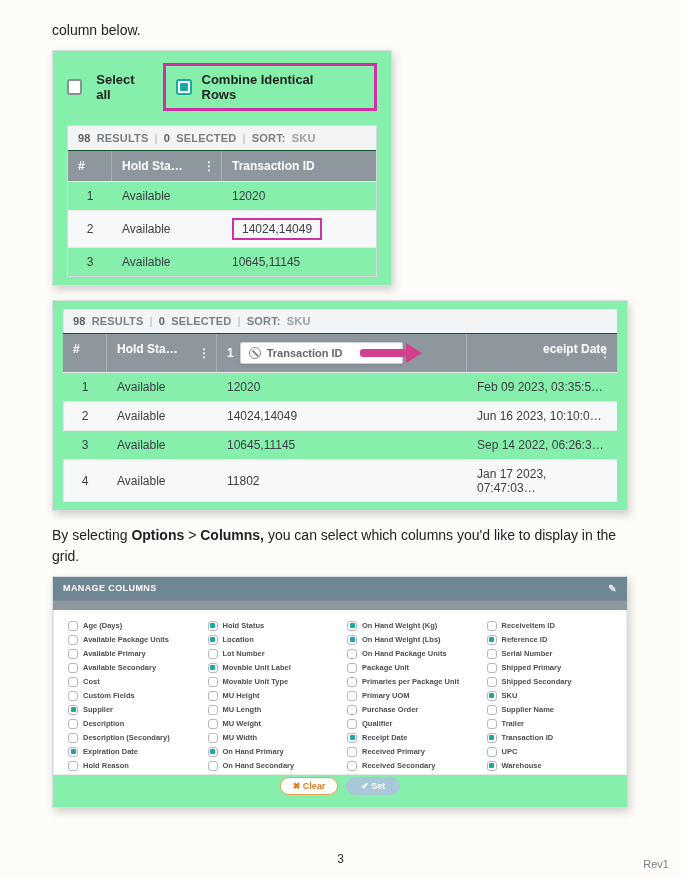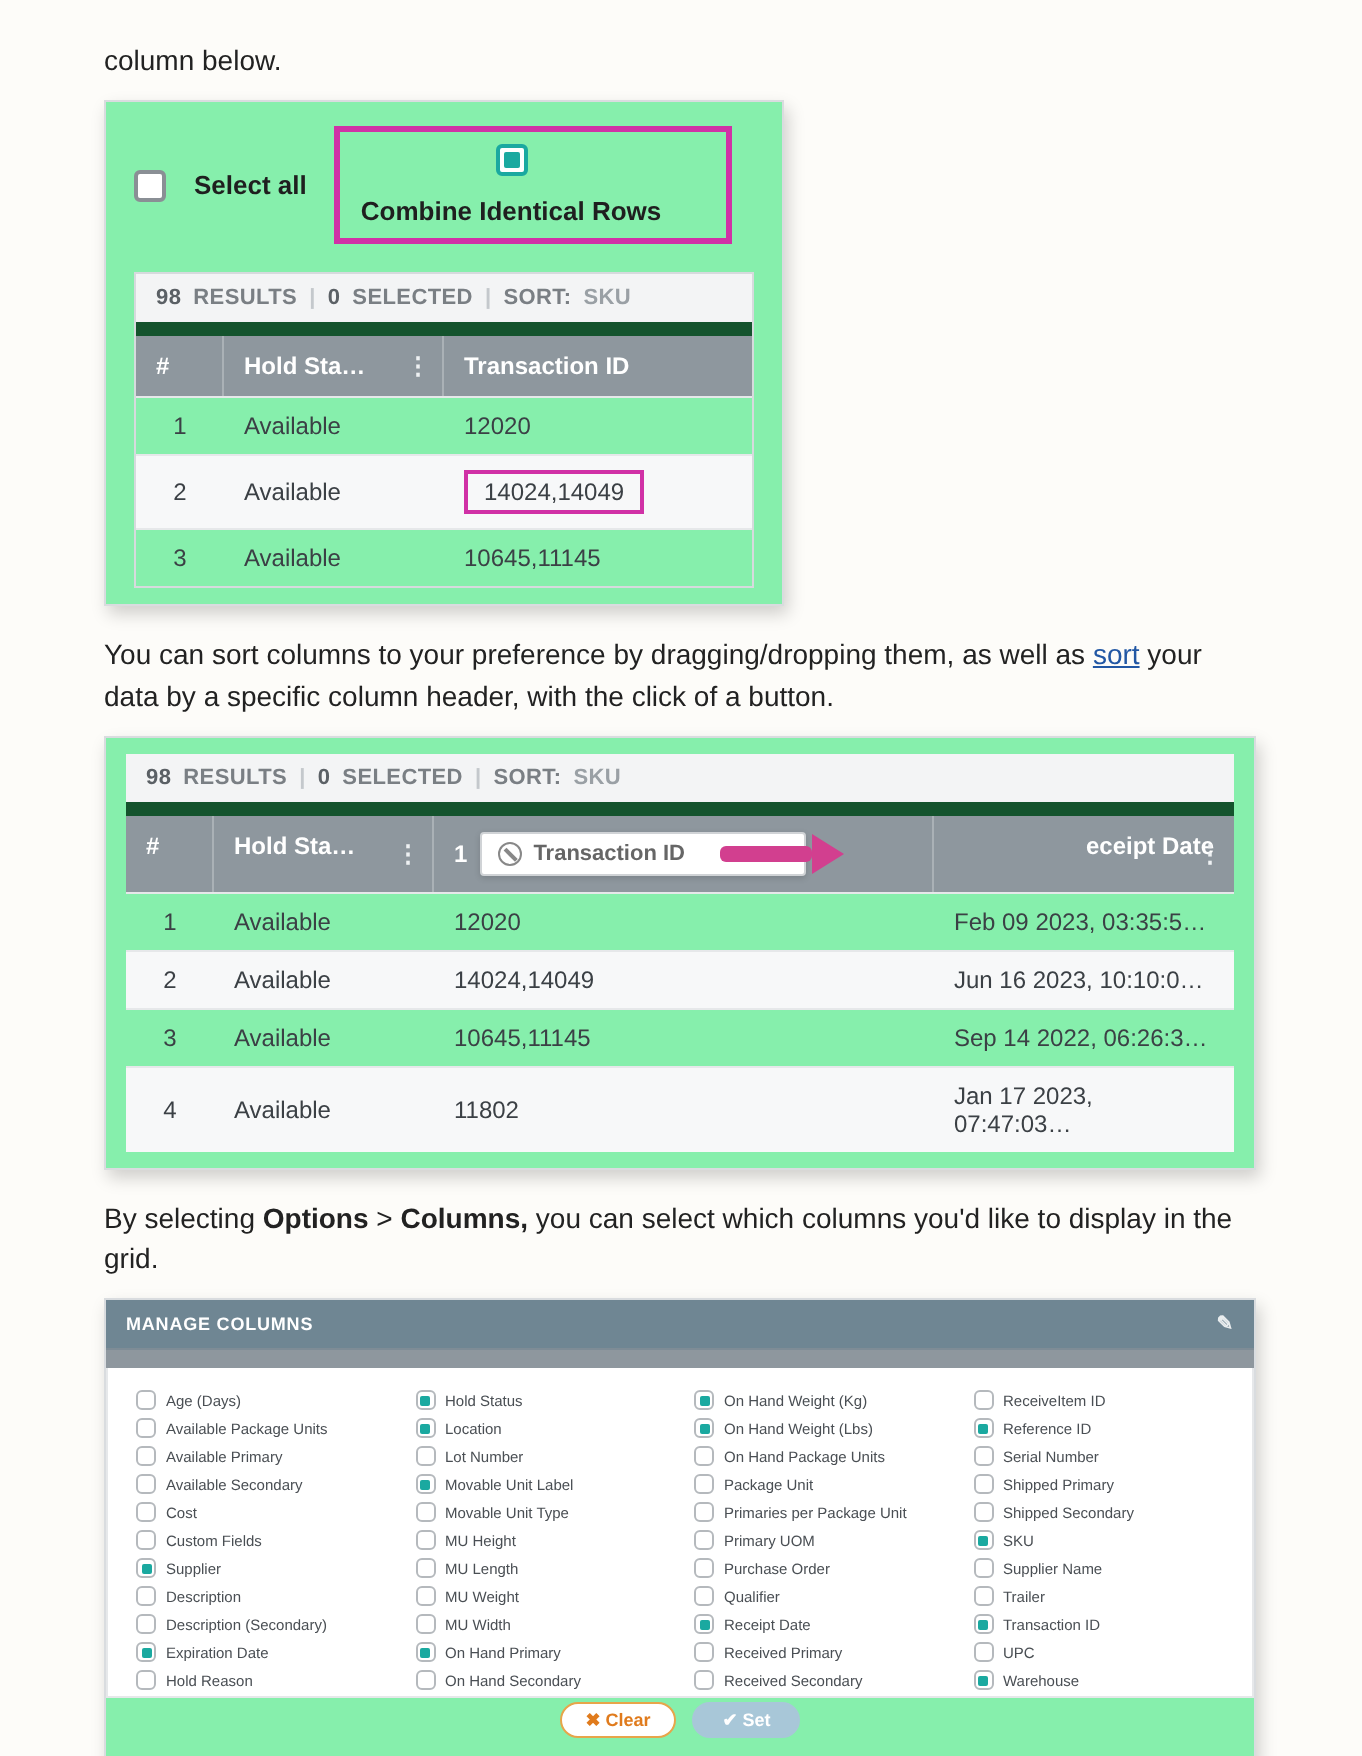--- a/index.html
+++ b/index.html
@@ -42,28 +42,28 @@
   .cb.teal-checked { border-color: #1aa9a0; }
   .cb.teal-checked::after {
     content: ""; width: 8px; height: 8px; background: #1aa9a0; border-radius: 1px;
   }
   .cb.small { width: 10px; height: 10px; border-width: 1px; border-color: #b5b9bd; }
   .cb.small.teal-checked::after { width:5px; height:5px; }
   .select-all-lbl { font-weight: 700; font-size: 13px; color: #1f1f1f; }
   .pinkbox {
     border: 3px solid #d031a6;
     padding: 6px 32px 6px 10px;
-    display: inline-flex; align-items: center; gap: 10px; flex-direction: column;
+    display: inline-flex; align-items: center; gap: 10px;
   }
   .combine-lbl { font-weight: 700; font-size: 13px; color: #1f1f1f; }
   .inner-table-wrap { margin-top: 14px; border: 1px solid #d6dadd; }
   .results-bar {
     background: #f3f4f5; color: #7a7f84; font-size: 11px; font-weight: 600;
     padding: 6px 10px; display: flex; align-items: center; gap: 6px;
-    border-bottom: 7px solid #14532d;
+    border-bottom: 1px solid #14532d;
     letter-spacing: .2px;
   }
   .results-bar .num { color: #5b6065; }
   .results-bar .sep { color: #c4c8cc; }
   .head-row {
     background: #8e979e; color: #fff; font-weight: 700; font-size: 12px;
     display: flex;
   }
   .head-row .hc { padding: 8px 10px; border-right: 1px solid rgba(255,255,255,.25); position: relative; }
   .head-row .hc:last-child { border-right: none; }
@@ -119,21 +119,21 @@
   }
   .mc-body {
     background:#fff; padding:10px 14px 2px 14px;
     display:grid;
     grid-template-columns: repeat(4, 1fr);
     gap: 2px 14px;
     border:1px solid #e6e8ea; border-top:none;
   }
   .mc-item {
     display:flex; align-items:center; gap:5px;
-    font-size:7.5px; color:#4a4f54; font-weight:400;
+    font-size:7.5px; color:#4a4f54; font-weight:700;
     padding:1px 0;
     white-space:nowrap;
     text-align:right;
   }
   .mc-footer {
     display:flex; justify-content:center; gap:8px; padding:2px 0 0 0;
   }
   .btn-clear {
     border:1px solid #e7a54a; color:#e07b1d; background:#fff;
     font-size:9px; font-weight:700; padding:3px 12px; border-radius:10px;
@@ -198,23 +198,20 @@
             <tr class="dr">
               <td style="width: 44px; text-align: center;">3</td>
               <td style="width: 110px;">Available</td>
               <td>10645,11145</td>
             </tr>
           </tbody>
     </table>
   </div>
 </div>
 
-<p class="para">
-  <span>You can sort columns to your preference by dragging/dropping them, as well as </span><span class="underline">sort</span><span> your data by a specific column header, with the click of a button.</span>
-</p>
 
 <div class="panel shot2">
   <div class="results-bar">
     <span class="num">98</span>
     <span>RESULTS</span>
     <span class="sep">|</span>
     <span class="num">0</span>
     <span>SELECTED</span>
     <span class="sep">|</span>
     <span>SORT:</span>

